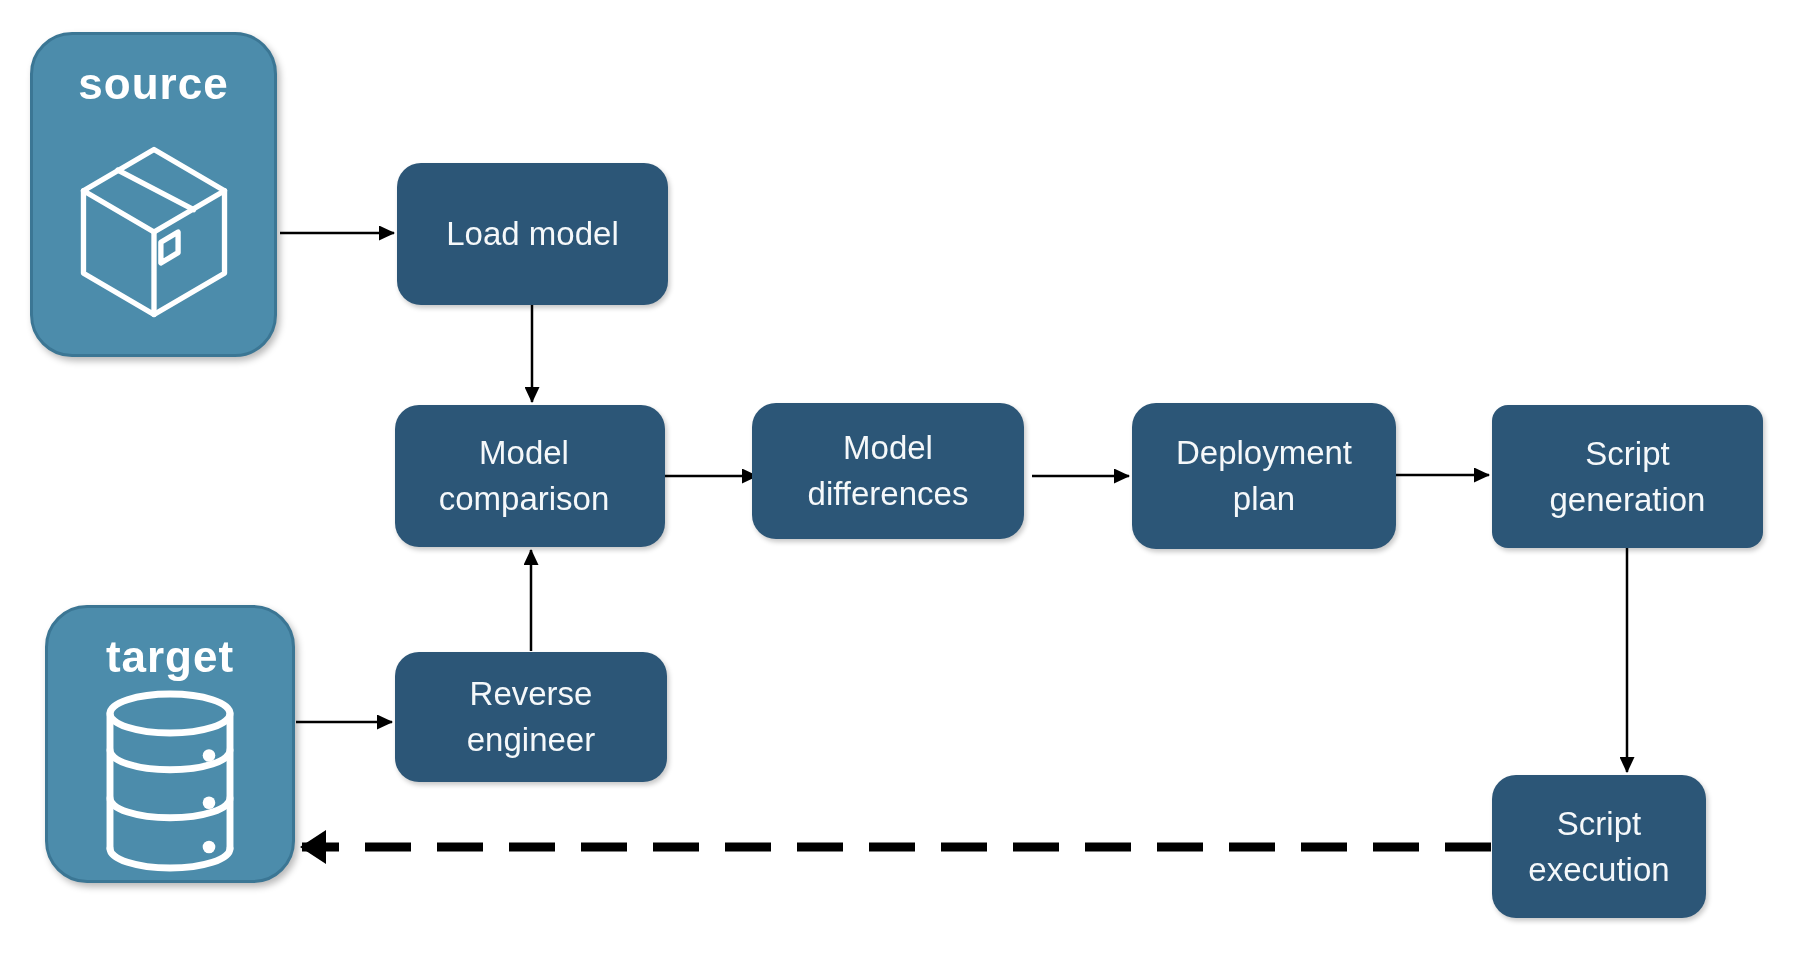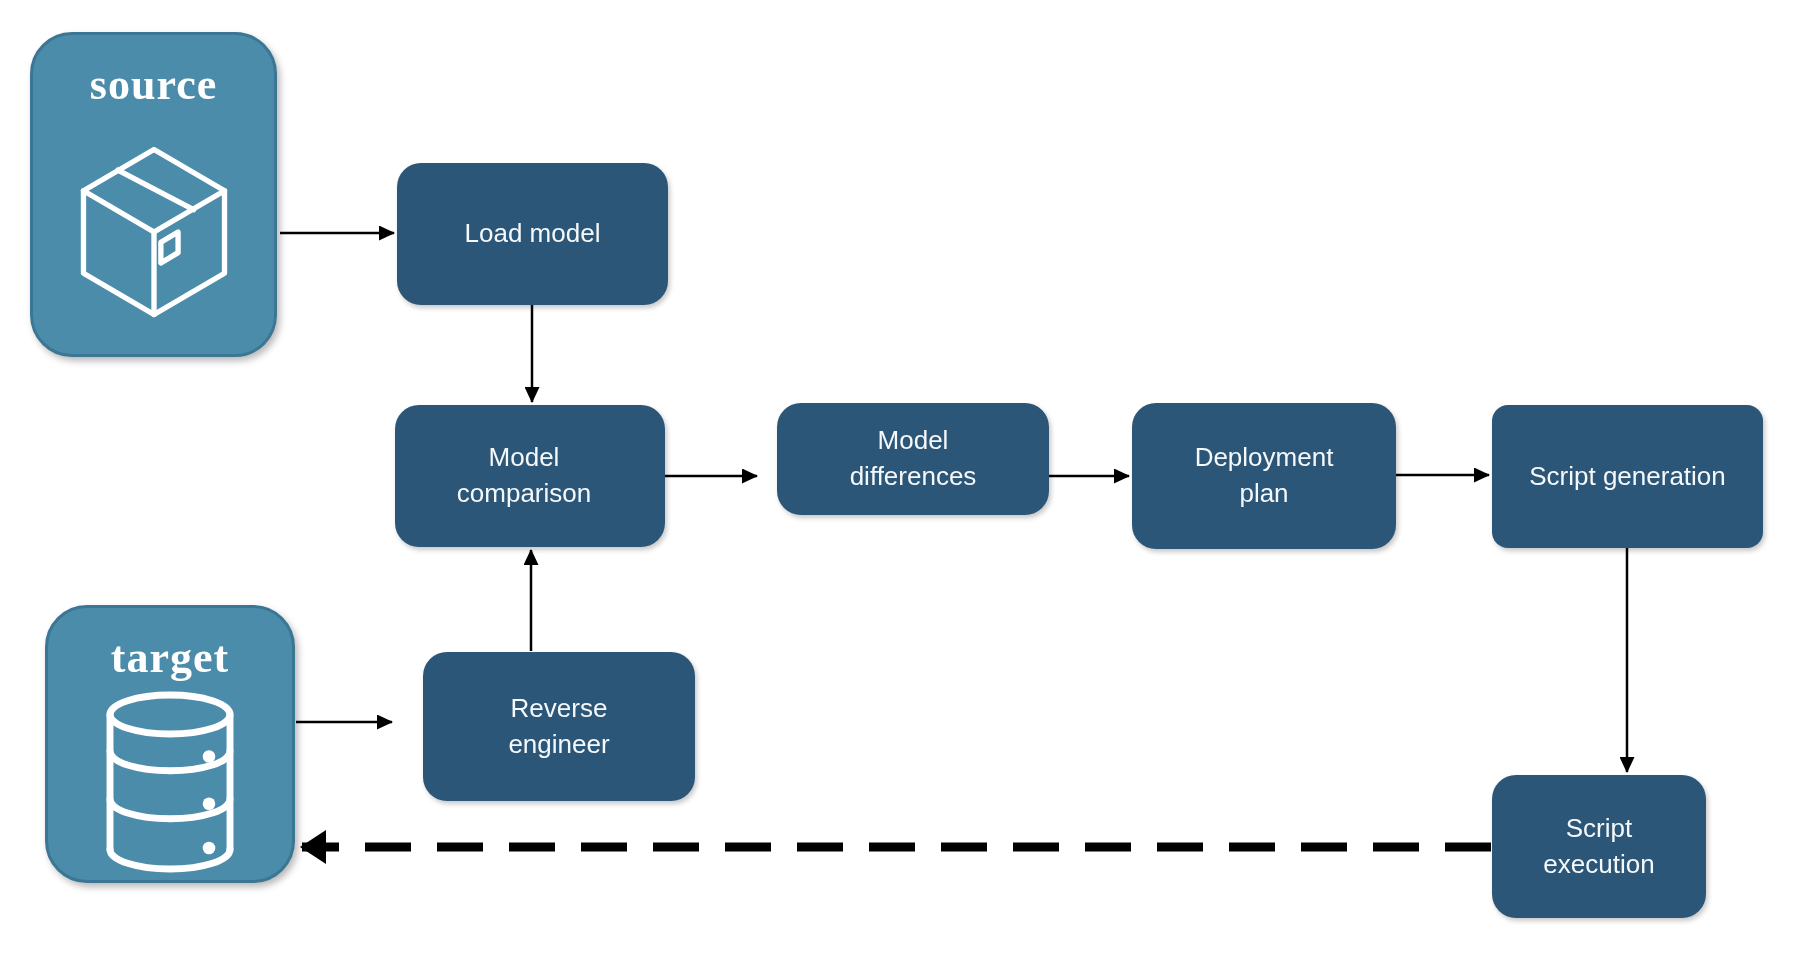--- a/index.html
+++ b/index.html
@@ -32,43 +32,42 @@
   
   .node{
     position:absolute;
     background:var(--node-fill);
     border-radius:24px;
     color:var(--node-text);
     display:flex;
     align-items:center;
     justify-content:center;
     text-align:center;
-    font-size:26px;
+    font-size:33px;
     line-height:1.38;
     padding:0 36px;
     box-shadow:2px 3px 5px rgba(0,0,0,0.22);
   }
   .node-load-model       {left:397px; top:163px; width:271px; height:142px;}
   .node-model-comparison {left:395px; top:405px; width:270px; height:142px;padding-left:24px;}
-  .node-model-differences{left:777px; top:403px; width:272px; height:112px;}
+  .node-model-differences{left:752px; top:403px; width:272px; height:136px;}
   .node-deployment-plan  {left:1132px;top:403px; width:264px; height:146px;}
   .node-script-generation{left:1492px;top:405px; width:271px; height:143px;border-radius:16px;}
-  .node-reverse-engineer {left:395px; top:652px; width:272px; height:149px;margin-left:28px;}
+  .node-reverse-engineer {left:395px; top:652px; width:272px; height:130px;}
   .node-script-execution {left:1492px;top:775px; width:214px; height:143px;}
   
   .endpoint{
     position:absolute;
     background:var(--endpoint-fill);
     border:3px solid var(--endpoint-border);
     border-radius:42px;
     display:flex;
     flex-direction:column;
     align-items:center;
     box-shadow:3px 4px 7px rgba(0,0,0,0.28);
-    font-family:Liberation Serif, serif;
   }
   .endpoint-source{left:30px; top:32px;  width:247px; height:325px;}
   .endpoint-target{left:45px; top:605px; width:250px; height:278px;}
   .endpoint-label{
     color:var(--endpoint-text);
     font-weight:bold;
     font-size:44px;
     padding-top:24px;
     letter-spacing:1px;
   }

